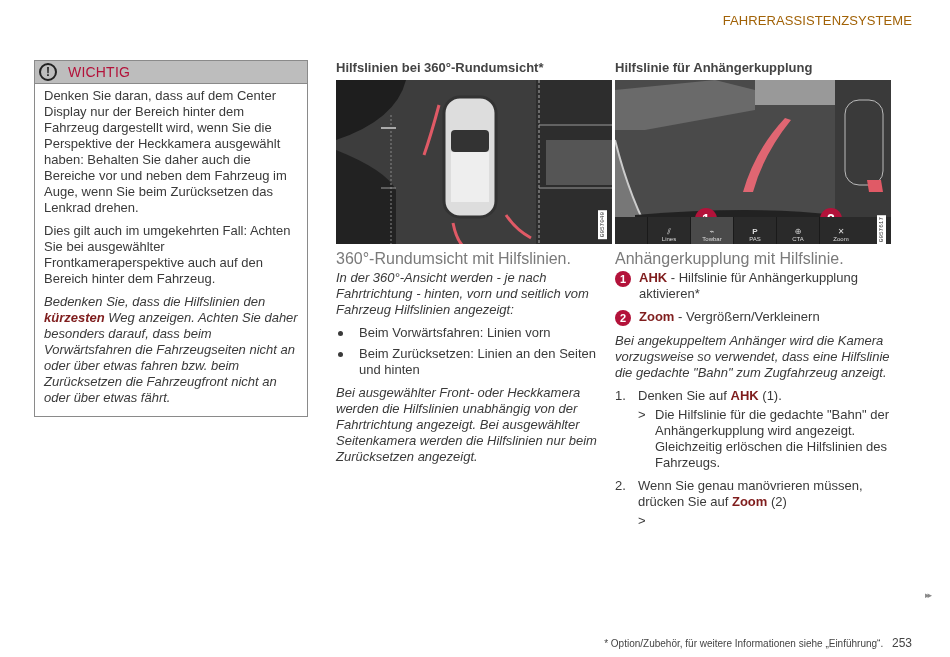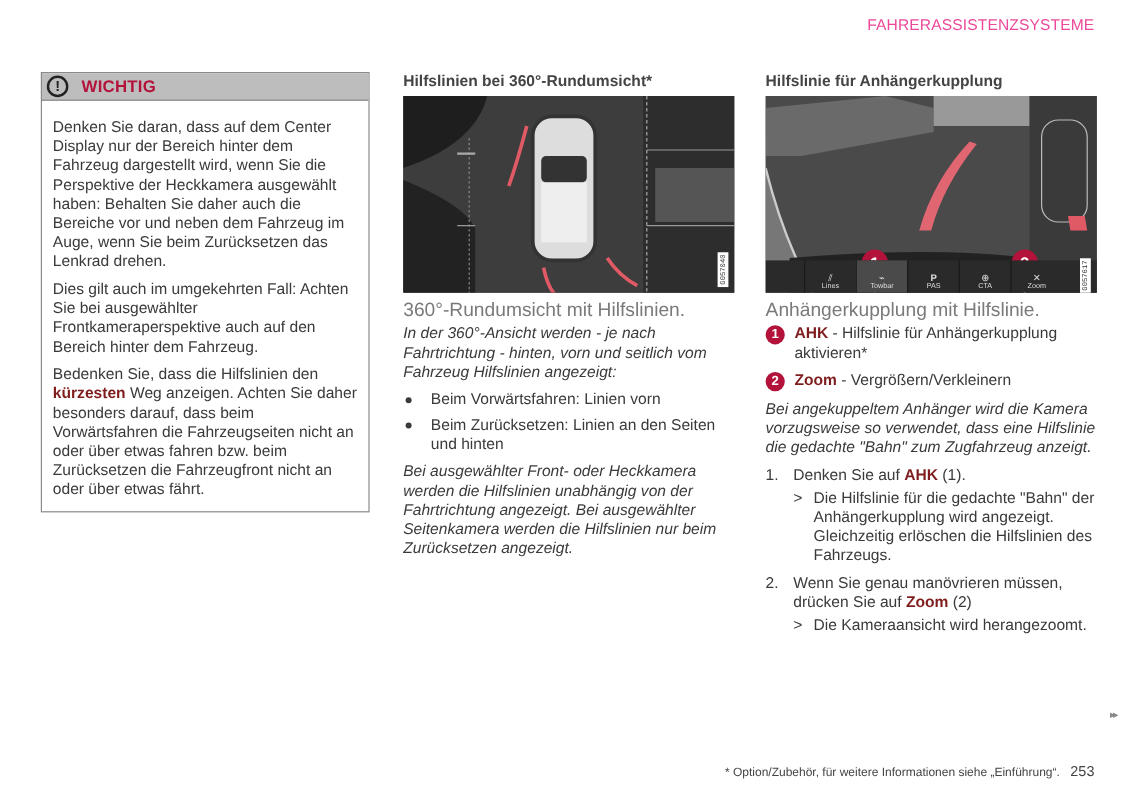--- a/index.html
+++ b/index.html
@@ -1,42 +1,42 @@
 <!DOCTYPE html>
 <html><head>
 <meta charset="utf-8">
 <style>
   * { margin: 0; padding: 0; box-sizing: border-box; }
   body {
     width: 950px; height: 657px; background: #ffffff; position: relative; overflow: hidden;
     font-family: "Liberation Sans", sans-serif; color: #3a3a3a;
   }
   .page-header {
-    position: absolute; right: 38px; top: 13px; font-size: 13px; letter-spacing: 0.1px; color: #ec4899; padding-left: 31px;
+    position: absolute; right: 38px; top: 13px; font-size: 13px; letter-spacing: 0.1px; color: #a16207; padding-left: 31px;
   }
   .col { position: absolute; top: 60px; }
   .col-left { left: 34px; width: 274px; }
   .col-mid { left: 336px; width: 276px; }
-  .col-right { left: 638px; width: 276px; }
+  .col-right { left: 615px; width: 276px; }
 
   
   .warn-box { border: 1px solid #8a8a8a; }
   .warn-head {
     background: #bdbdbd; height: 23px; display: flex; align-items: center; padding-left: 4px;
     border-bottom: 1px solid #8a8a8a;
   }
   .warn-icon {
     width: 18px; height: 18px; border: 2px solid #222; border-radius: 50%;
     display: flex; align-items: center; justify-content: center;
     font-weight: bold; font-size: 12px; color: #222; margin-right: 11px;
   }
-  .warn-title { color: #b3123a; font-weight: bold; font-size: 14px; letter-spacing: 0.2px; }
-  .warn-body { padding: 14px 9px 10px 9px; font-size: 13px; line-height: 16px; }
+  .warn-title { color: #b3123a; font-weight: normal; font-size: 14px; letter-spacing: 0.2px; }
+  .warn-body { padding: 4px 9px 10px 9px; font-size: 13px; line-height: 16px; }
   .warn-body p { margin-bottom: 7px; }
-  .warn-body p:last-child { margin-bottom: 0; }
+  .warn-body p:last-child { margin-bottom: 0; font-style: italic; }
   b { font-weight: bold; color: #7f1d1d; }
 
   .section-title { font-weight: bold; font-size: 13px; color: #444; height: 20px; margin-top: 0px; }
 
   .figure { position: relative; width: 276px; height: 164px; overflow: hidden; background: #3a3a3a; }
   .fig-caption { font-size: 16px; color: #7a7a7a; margin-top: 6px; height: 14px; }
   .fig-id {
     position: absolute; right: 5px; background: #fff; color: #333; font-size: 6px;
     writing-mode: vertical-rl; transform: rotate(180deg); padding: 2px 1px; font-family: "Liberation Mono", monospace;
   }
@@ -193,21 +193,20 @@
     <div class="result">
       <span class="result-mark">&gt;</span>
       <span>Die Hilfslinie für die gedachte "Bahn" der Anhängerkupplung wird angezeigt. Gleichzeitig erlöschen die Hilfslinien des Fahrzeugs.</span>
     </div>
     <div class="step">
       <span class="step-num">2.</span>
       <span><span>Wenn Sie genau manövrieren müssen, drücken Sie auf </span><b>Zoom</b><span> (2)</span></span>
     </div>
     <div class="result">
       <span class="result-mark">&gt;</span>
-      <span>Die Kameraansicht wird herangezoomt.</span>
     </div>
   </div>
 </div>
 
 <div class="next-arrows">▸▸</div>
 <div class="footer">
   <span>* Option/Zubehör, für weitere Informationen siehe „Einführung“.</span>
   <span class="page-num">253</span>
 </div>
 

